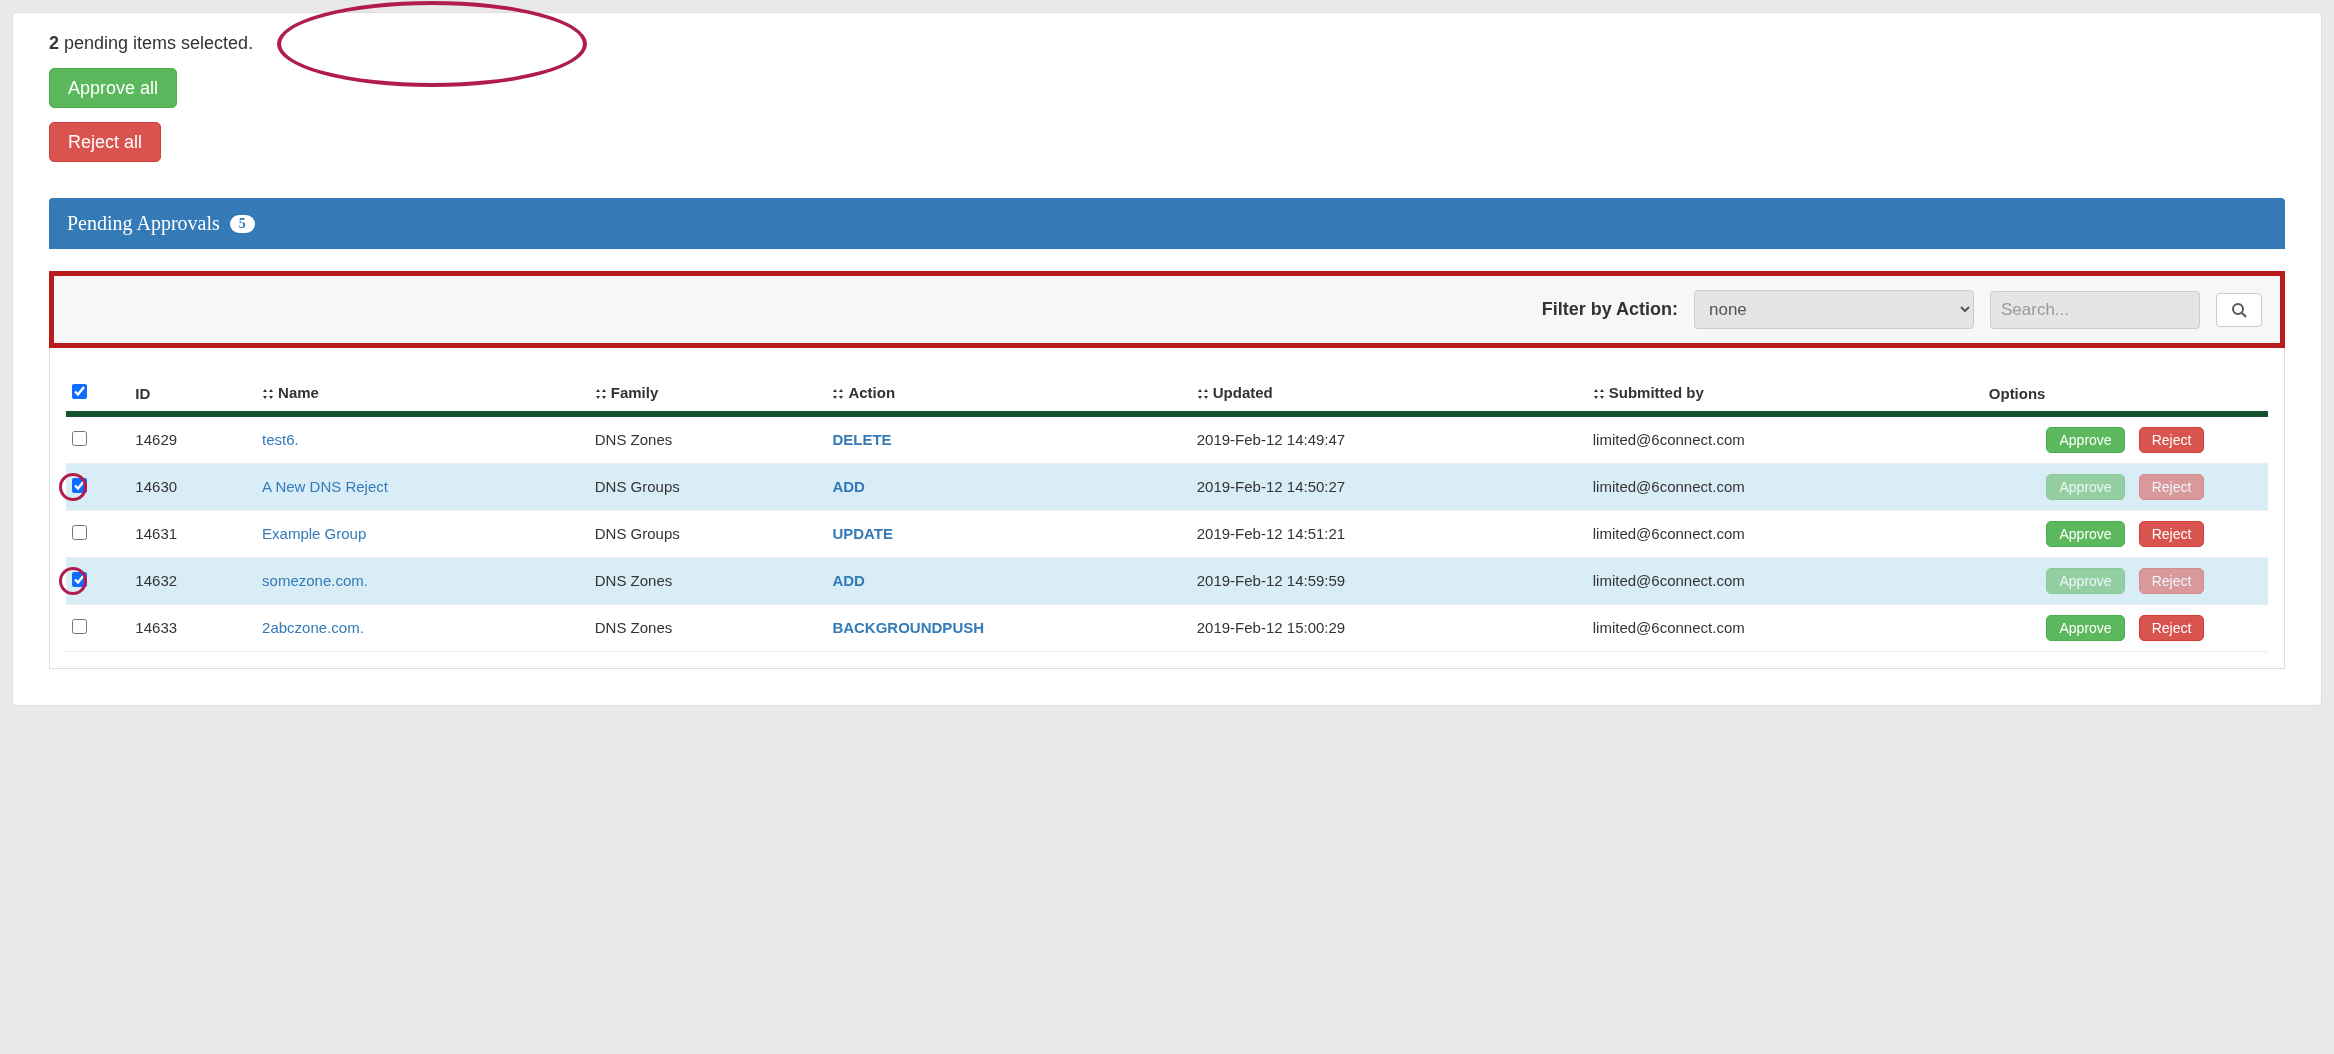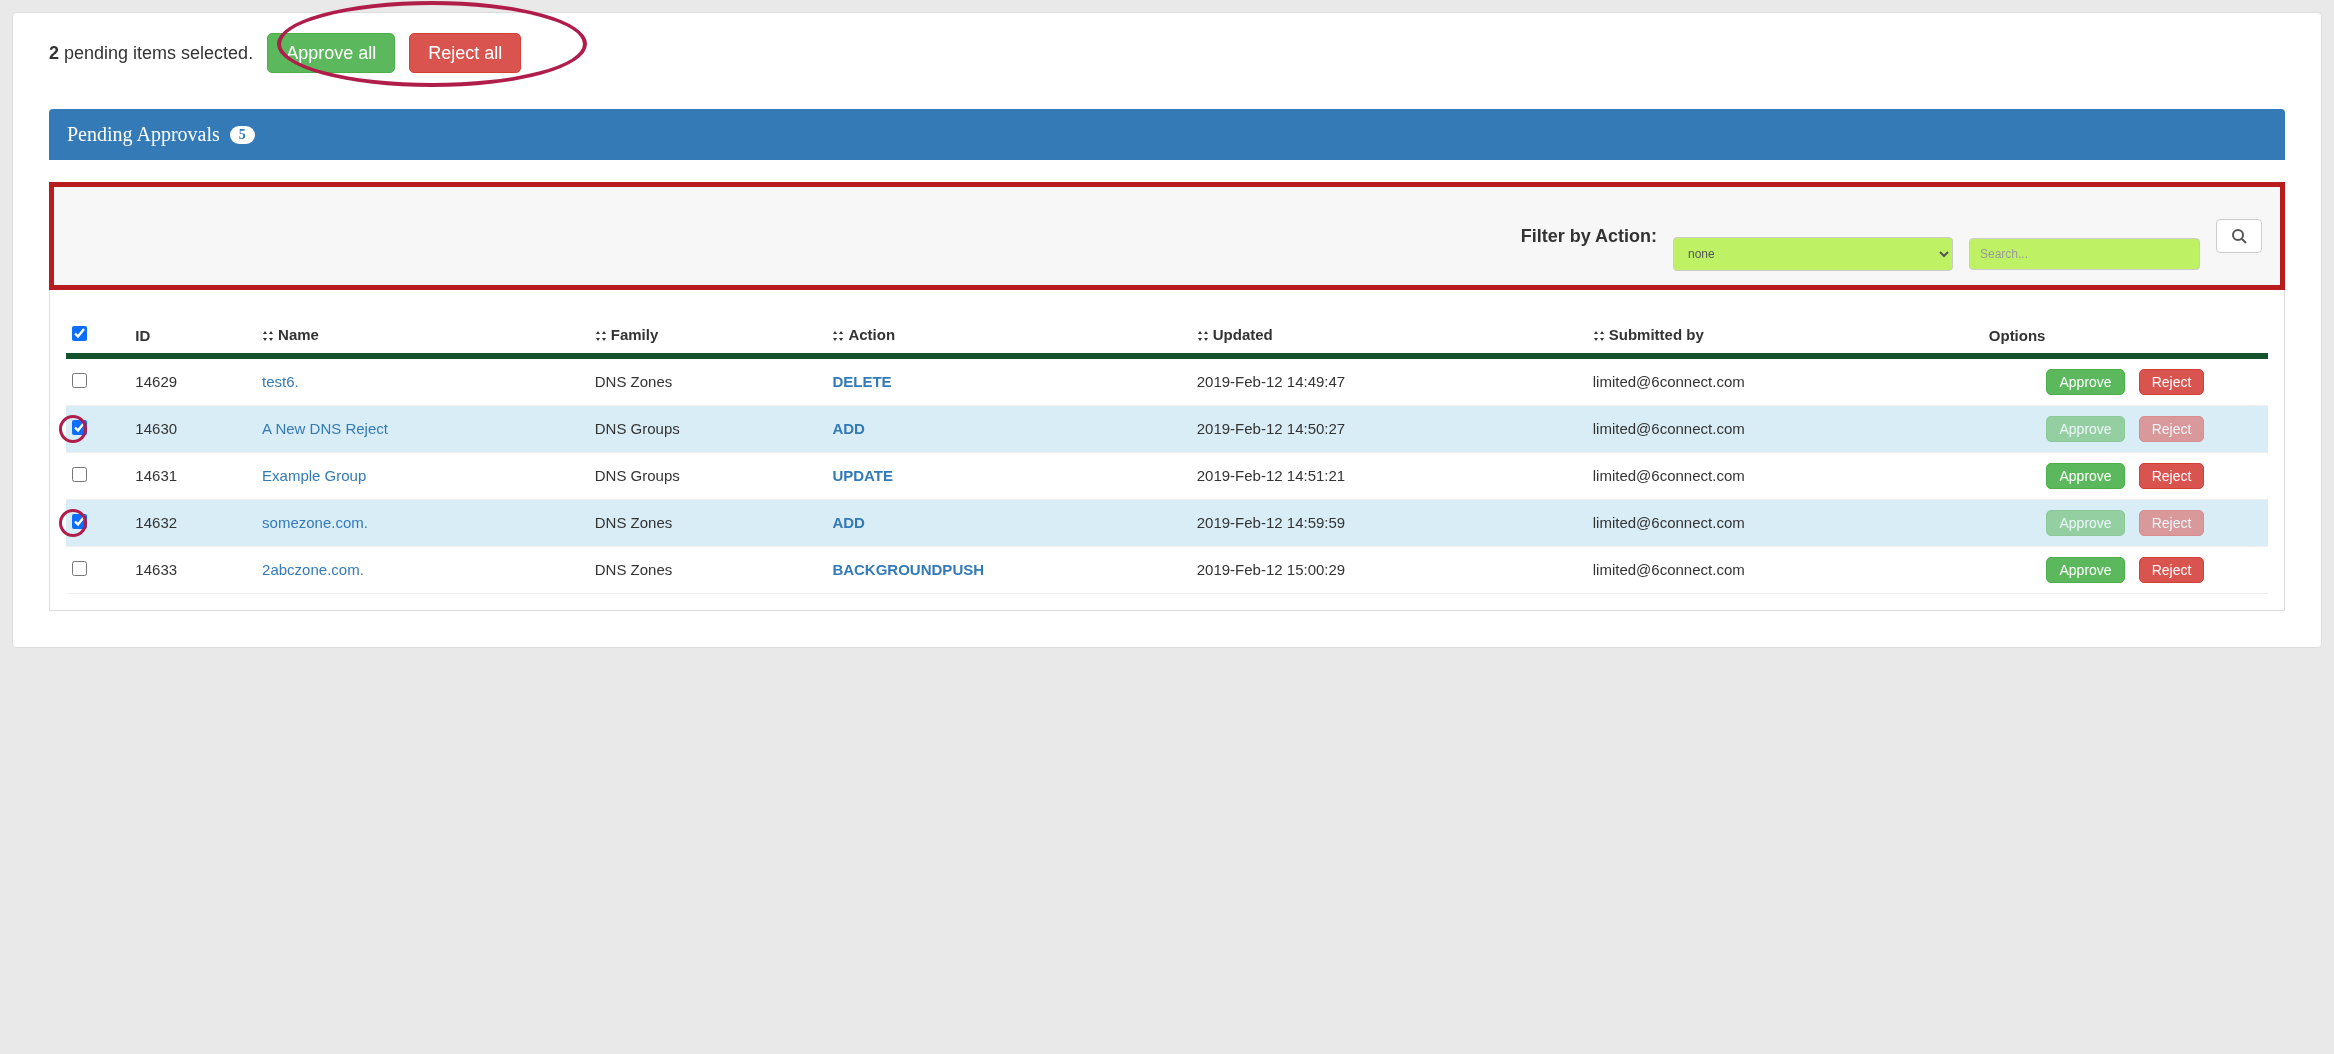--- a/index.html
+++ b/index.html
@@ -22,23 +22,24 @@
   h1.page-title {
     font-weight: 400;
     font-size: 34px;
     margin: 10px 0 80px 0;
     color: #222;
   }
 
   .action-row {
     position: relative;
     display: flex;
-    align-items: center;
+    align-items: flex-start;
     gap: 14px;
     margin-bottom: 36px;
+    flex-direction: column;
   }
   .pending-text { font-size: 18px; }
   .pending-text b { font-weight: 700; }
 
   .btn {
     display: inline-block;
     border: 1px solid transparent;
     color: #fff;
     border-radius: 5px;
     cursor: pointer;
@@ -102,31 +103,30 @@
   }
   .filter-label {
     font-weight: 700;
     font-size: 18px;
     color: #333;
   }
   .select-wrap {
     position: relative;
   }
   select.filter-select, input.search-input {
-    font-size: 12px;
+    font-size: 17px;
     padding: 8px 10px;
     border: 1px solid #ccc;
     border-radius: 4px;
-    background: #bef264;
+    background: #e5e5e5;
     color: #555;
     font-family: inherit;
-    margin-top: 36px;
   }
   select.filter-select { width: 280px; appearance: auto; }
-  input.search-input { width: 231px; }
+  input.search-input { width: 210px; }
   input.search-input::placeholder { color: #9a9a9a; }
   .search-btn {
     border: 1px solid #ccc;
     background: #fff;
     border-radius: 4px;
     padding: 8px 14px;
     cursor: pointer;
     display: inline-flex;
     align-items: center;
     justify-content: center;

